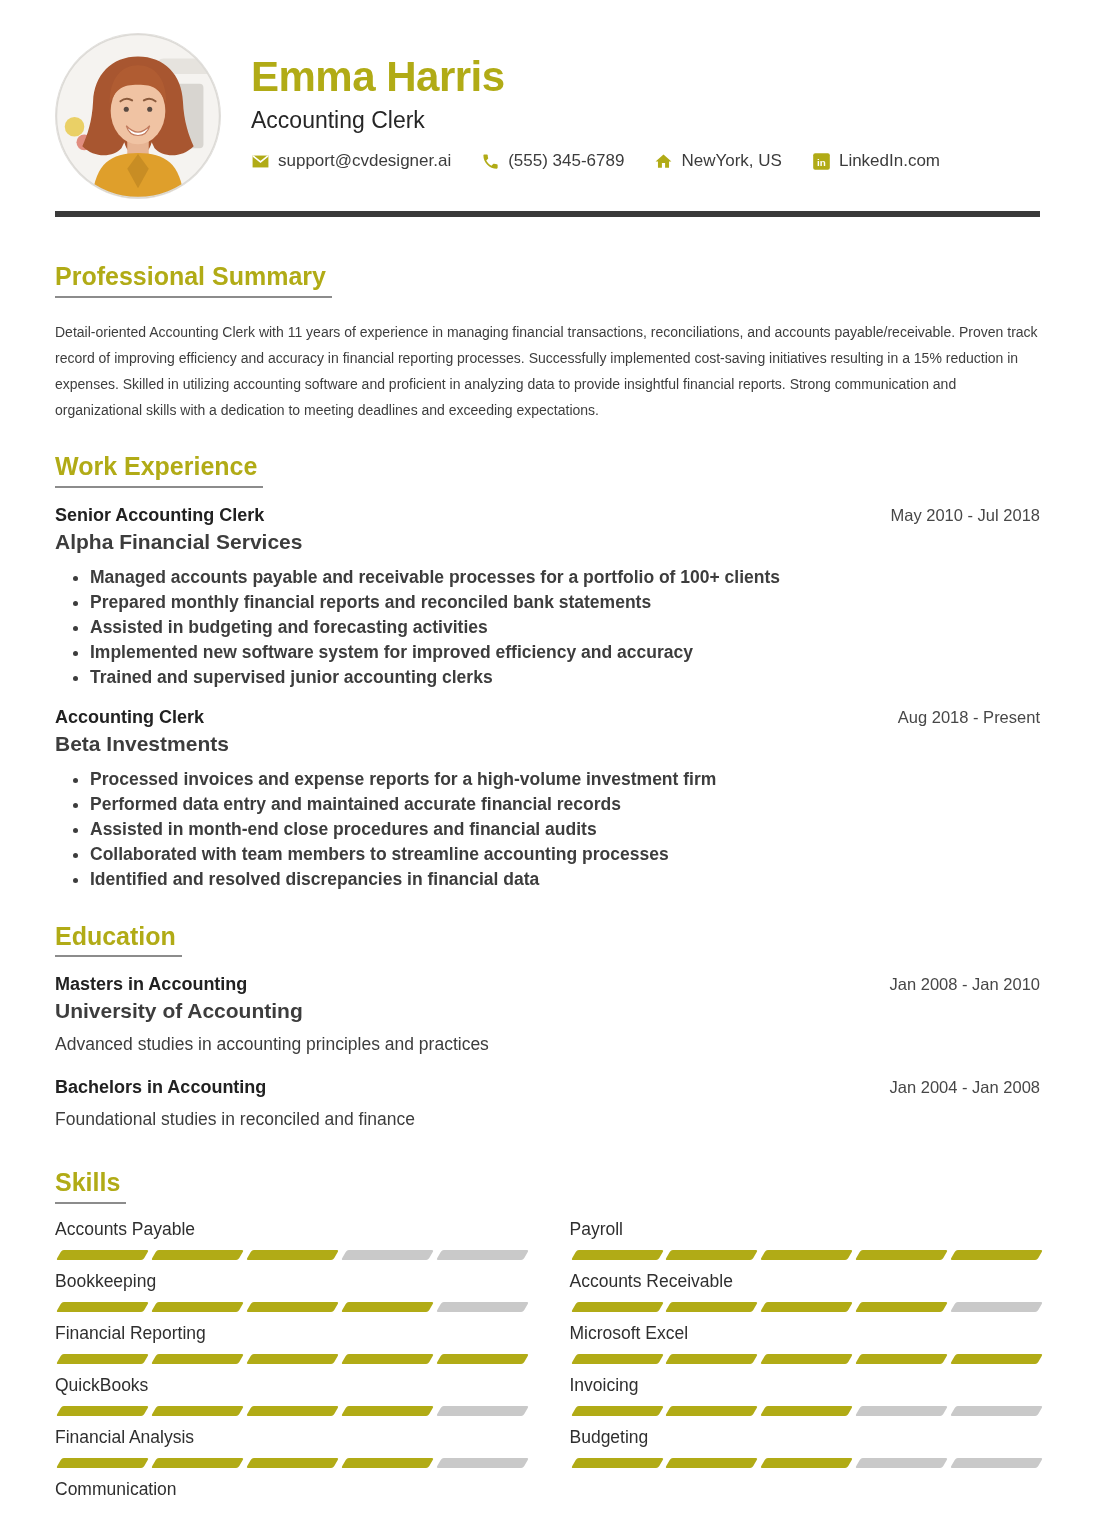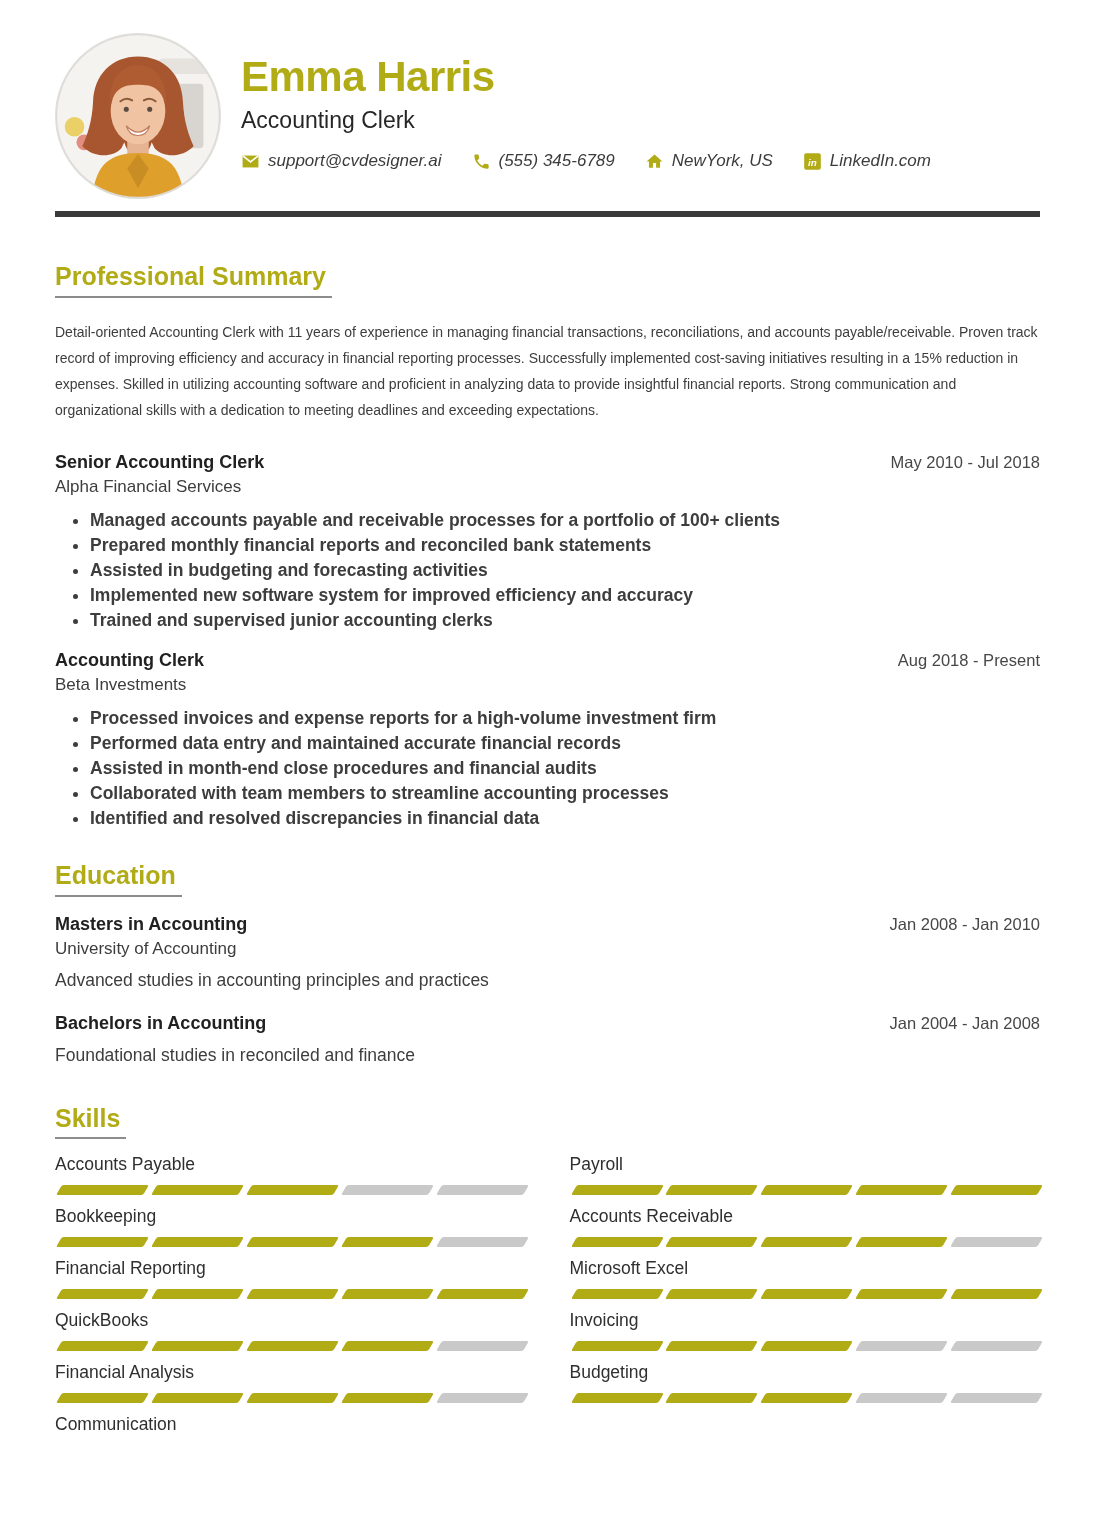--- a/index.html
+++ b/index.html
@@ -12,47 +12,47 @@
   }
   *{box-sizing:border-box;margin:0;padding:0;}
   html,body{background:#ffffff;}
   body{
     width:1095px;height:1536px;overflow:hidden;margin:0 auto;
     font-family:"Liberation Sans", sans-serif;color:var(--text);
   }
   .page{padding:33px 55px 0 55px;}
 
   
-  .header{display:flex;align-items:flex-start;gap:20px;}
+  .header{display:flex;align-items:flex-start;gap:30px;}
   .avatar{width:166px;height:166px;flex:0 0 166px;border-radius:50%;overflow:hidden;
           box-shadow:0 0 0 1px #e2e0dd inset;}
   .avatar svg{display:block;width:100%;height:100%;}
   .header-info{padding-top:22px;}
   h1.name{color:var(--accent);font-size:42px;font-weight:700;letter-spacing:-.5px;line-height:1.05;}
   .job-title{color:#262626;font-size:23px;font-weight:400;margin-top:8px;}
-  .contact-row{display:flex;align-items:center;gap:30px;margin-top:17px;flex-wrap:wrap;font-style:italic;}
+  .contact-row{display:flex;align-items:center;gap:30px;margin-top:17px;flex-wrap:wrap;}
   .contact-item{display:inline-flex;align-items:center;gap:8px;font-size:17px;color:#3c3c3c;cursor:pointer;}
   .cicon{display:inline-flex;width:19px;height:19px;align-items:flex-end;justify-content:center;}
   .cicon svg{width:19px;height:19px;fill:var(--accent);}
 
   .divider{height:6px;background:var(--divivider,#3a3a3a);background:var(--divider);margin-top:12px;}
 
   
   section{margin-top:0;}
   .sec-heading{display:inline-block;color:var(--accent);font-size:25px;font-weight:700;
                padding:0 6px 5px 0;border-bottom:2px solid var(--underline);line-height:1.15;}
   .sec-summary{margin-top:45px;}
   .sec-summary p{margin-top:21px;font-size:14px;line-height:26px;color:var(--text);}
 
   .sec-experience{margin-top:29px;}
   .job{margin-top:17px;}
   .row-head{display:flex;justify-content:space-between;align-items:baseline;gap:44px;}
   .item-title{font-size:18px;font-weight:700;color:var(--title-dark);}
   .item-dates{font-size:16.5px;color:#474747;}
-  .item-sub{font-size:17px;color:var(--text);margin-top:4px;}
+  .item-sub{font-size:21px;color:var(--text);margin-top:4px;font-weight:bold;}
   .job ul{margin:11px 0 15px 0;padding-left:35px;font-weight:bold;}
   .job li{font-size:17.5px;color:var(--text);line-height:25px;}
 
   .sec-education{margin-top:30px;}
   .degree{margin-top:17px;}
   .degree .item-desc{font-size:17.5px;color:var(--text);margin-top:11px;}
   .degree + .degree{margin-top:22px;}
 
   .sec-skills{margin-top:38px;}
   .skills-grid{display:flex;gap:44px;margin-top:15px;}
@@ -141,20 +141,21 @@
   </header>
 
   <div class="divider"></div>
 
   <section class="sec-summary">
     <span class="sec-heading">Professional Summary</span>
     <p>Detail-oriented Accounting Clerk with 11 years of experience in managing financial transactions, reconciliations, and accounts payable/receivable. Proven track record of improving efficiency and accuracy in financial reporting processes. Successfully implemented cost-saving initiatives resulting in a 15% reduction in expenses. Skilled in utilizing accounting software and proficient in analyzing data to provide insightful financial reports. Strong communication and organizational skills with a dedication to meeting deadlines and exceeding expectations.</p>
   </section>
 
   <section class="sec-experience">
+    <span class="sec-heading">Work Experience</span>
     <div id="jobs">
         <div class="job">
           <div class="row-head">
             <div class="item-title">Senior Accounting Clerk</div>
             <div class="item-dates">May 2010 - Jul 2018</div>
           </div>
           <div class="item-sub">Alpha Financial Services</div>
           <ul>
             <li>Managed accounts payable and receivable processes for a portfolio of 100+ clients</li>
             <li>Prepared monthly financial reports and reconciled bank statements</li>

